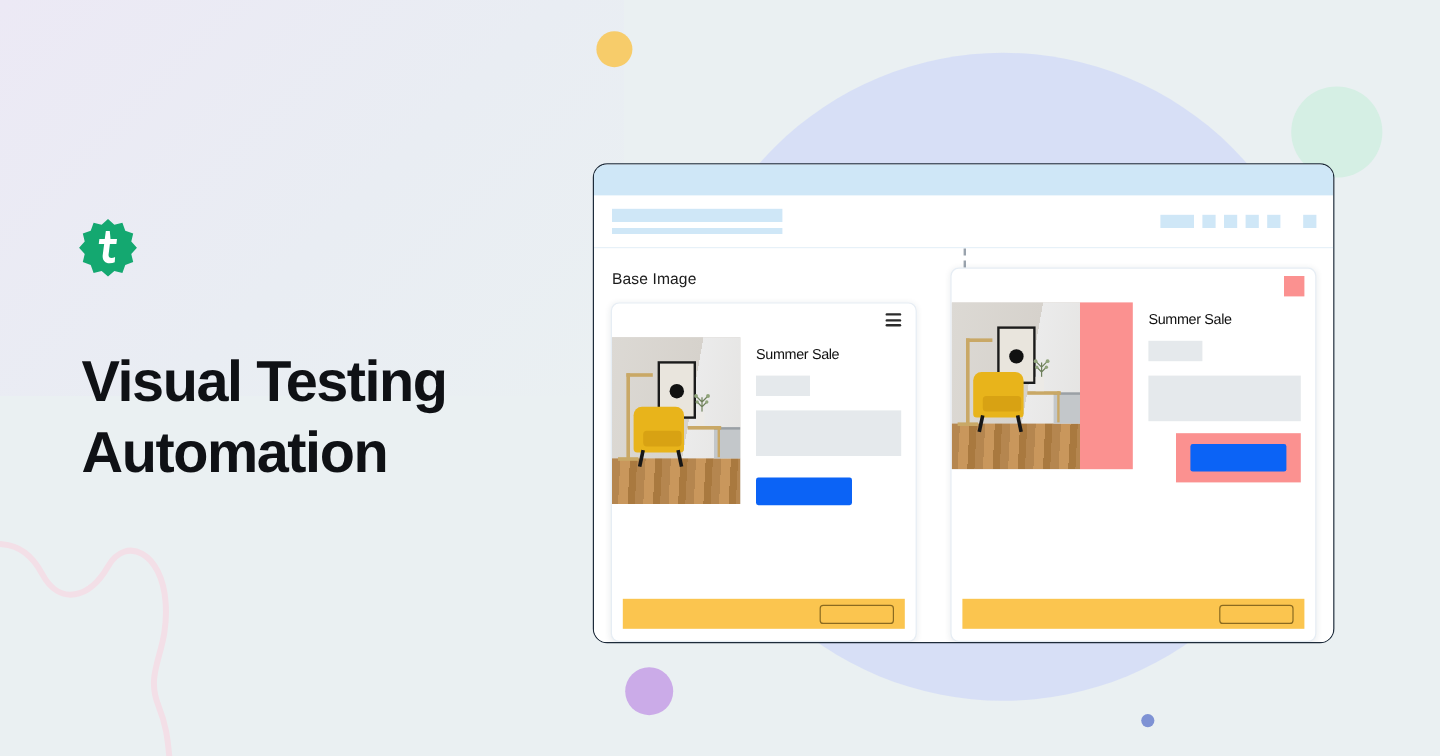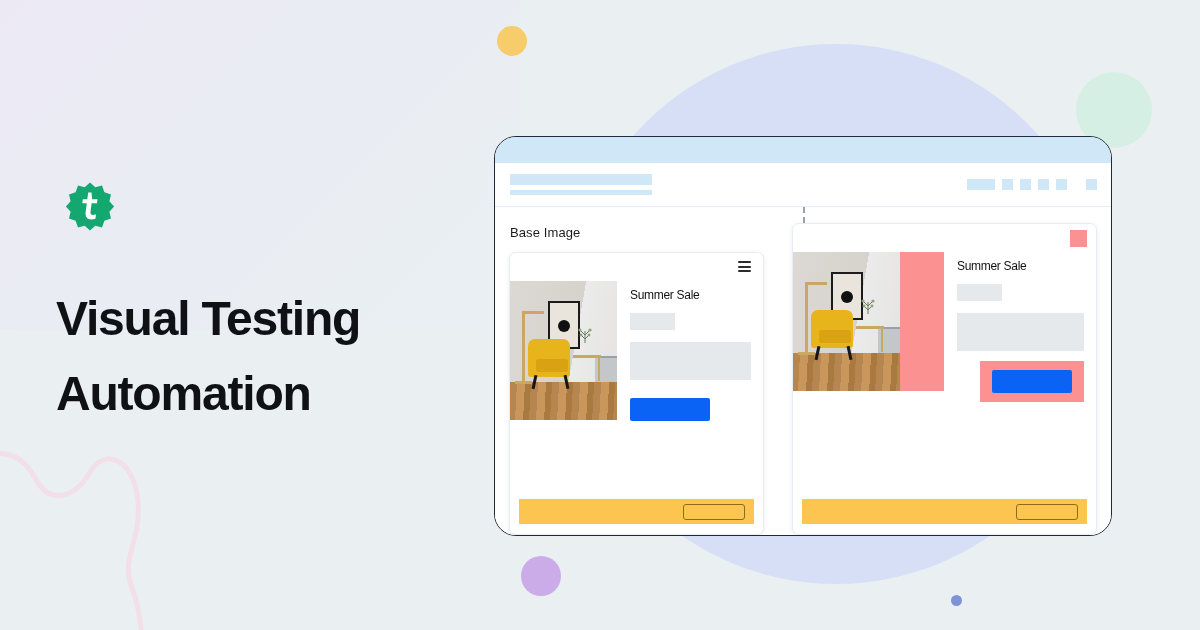--- a/index.html
+++ b/index.html
@@ -24,21 +24,21 @@
   .c-purple   { width: 40px;  height: 40px;  left: 521px; top: 556px; background: #cbabe8; }
   .c-bluedot  { width: 11px;  height: 11px;  left: 951px; top: 595px; background: #7e92d4; }
   .wave { position: absolute; left: -40px; top: 420px; width: 260px; height: 230px; }
 
   
   .window {
     position: absolute; left: 494px; top: 136px;
     width: 618px; height: 400px;
     background: #ffffff;
     border: 1.5px solid #1d2b3a;
-    border-radius: 22px;
+    border-radius: 12px;
     overflow: hidden;
     display: flex; flex-direction: column;
   }
   .window-titlebar { height: 26px; background: #cfe7f7; flex: 0 0 26px; }
   .window-toolbar {
     height: 44px; flex: 0 0 44px; background: #fff;
     border-bottom: 1px solid #e2eef7;
     display: flex; align-items: center; justify-content: space-between;
     padding: 0 14px 0 15px;
   }
@@ -165,23 +165,23 @@
       L50.1 26.5 L45.4 31.7 L47 38.4 L40.4 40.8 L38 47.4 L31.3 45.8 L26 50.5
       L20.7 45.8 L14 47.4 L11.6 40.8 L5 38.4 L6.6 31.7 L1.9 26.5 L6.6 21.3
       L5 14.6 L11.6 12.2 L14 5.6 L20.7 7.2 Z"></path>
     <path fill="#ffffff" d="M27.5 12.5 L24.2 12.5 L23.3 19.2 L18.8 19.2 L18.3 23.3
       L22.8 23.3 L21.6 32.4 C21.1 36.6 23.3 39.4 27.3 39.4 C29 39.4 30.4 39.1 31.6 38.5
       L31.9 34.2 C30.9 34.7 29.9 35 28.9 35 C27.1 35 26.2 33.9 26.5 31.8 L27.6 23.3
       L33 23.3 L33.5 19.2 L28.1 19.2 Z"></path>
   </svg>
 </div>
 
-<div style="position:absolute;left:56px;top:290px;width:420px;">
+<div style="position:absolute;left:68px;top:290px;width:420px;">
   <div style="font-size:48px;font-weight:700;color:#0f1115;line-height:1.22;letter-spacing:-1.2px;">Visual Testing</div>
-  <div style="font-size:48px;font-weight:700;color:#0f1115;line-height:1.22;letter-spacing:-1.2px;margin-top:16px;">Automation</div>
+  <div style="font-size:48px;font-weight:700;color:#0f1115;line-height:1.22;letter-spacing:-1.2px;">Automation</div>
 </div>
 
 <div class="window">
 
   <div class="window-titlebar"></div>
 
   <div class="window-toolbar">
     <div class="url-block">
       <div class="url-bar-lg"></div>
       <div class="url-bar-sm"></div>

